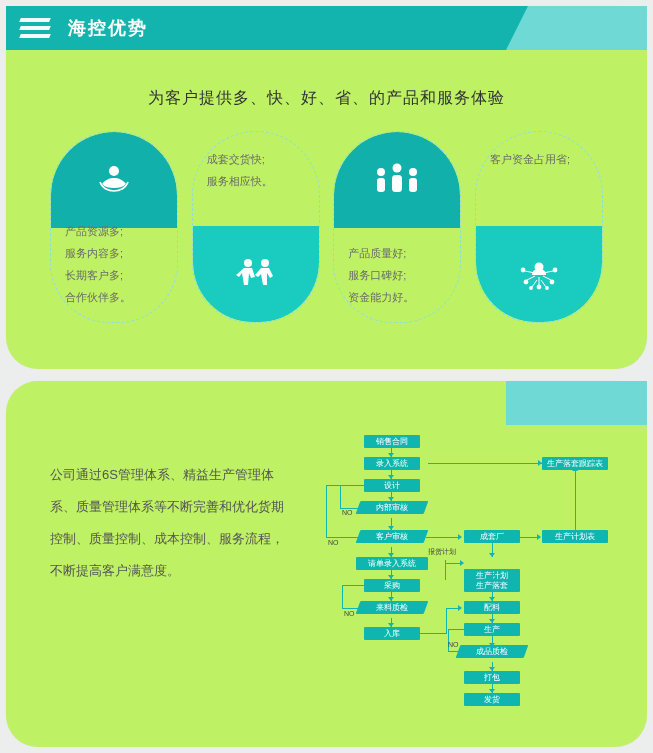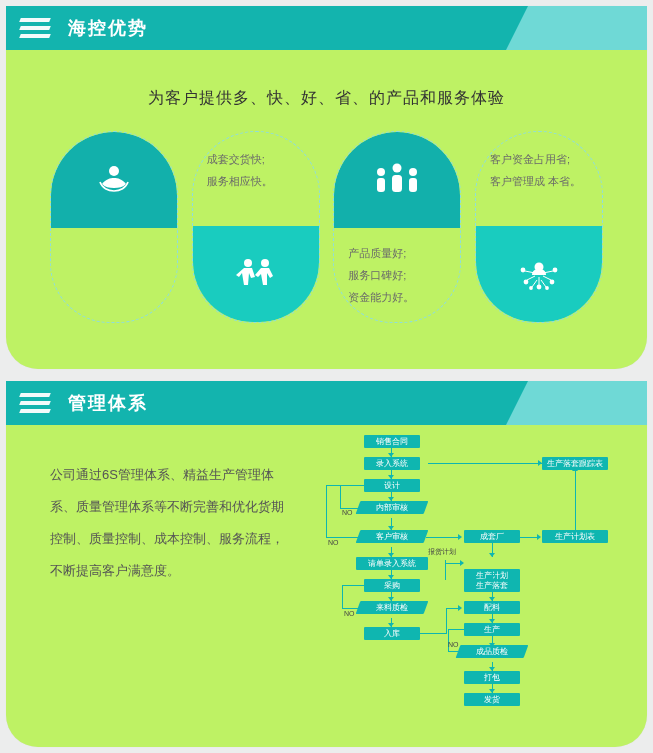--- a/index.html
+++ b/index.html
@@ -207,20 +207,26 @@
 
     <div class="cards">
 
       <div class="card dashed">
         <div class="cap top">
           <svg width="40" height="40" viewBox="0 0 40 40">
             <circle cx="20" cy="11" r="5" fill="#fff"></circle>
             <path d="M8 24c4-5 8-6 12-6s8 1 12 6c-3 3-7 4-12 4s-9-1-12-4z" fill="#fff"></path>
             <path d="M6 22c2 6 8 9 14 9s12-3 14-9" stroke="#fff" stroke-width="1.6" fill="none"></path>
           </svg>
+        </div>
+        <div class="card-text lower">
+          <div>产品资源多;</div>
+          <div>服务内容多;</div>
+          <div>长期客户多;</div>
+          <div>合作伙伴多。</div>
         </div>
       </div>
 
       <div class="card dashed">
         <div class="card-text upper">
           <div>成套交货快;</div>
           <div>服务相应快。</div>
         </div>
         <div class="cap bottom">
           <svg width="44" height="40" viewBox="0 0 44 40">
@@ -246,21 +252,20 @@
         <div class="card-text lower">
           <div>产品质量好;</div>
           <div>服务口碑好;</div>
           <div>资金能力好。</div>
         </div>
       </div>
 
       <div class="card dashed">
         <div class="card-text upper">
           <div>客户资金占用省;</div>
-          <div>客户管理成 本省。</div>
         </div>
         <div class="cap bottom">
           <svg width="46" height="42" viewBox="0 0 46 42">
             <circle cx="23" cy="14" r="4.5" fill="#fff"></circle>
             <path d="M16 22c0-4 3-6 7-6s7 2 7 6z" fill="#fff"></path>
             <g fill="#fff">
               <circle cx="7" cy="17" r="2.4"></circle>
                 <circle cx="39" cy="17" r="2.4"></circle>
               <circle cx="10" cy="29" r="2.4"></circle>
                 <circle cx="36" cy="29" r="2.4"></circle>
@@ -275,28 +280,20 @@
         </div>
       </div>
 
     </div>
   </div>
 
   <div class="section" id="section-management">
 
     <div class="banner-wrap">
       <div class="banner-tail"></div>
-      <div class="banner">
-        <div class="stripes">
-            <i></i>
-            <i></i>
-            <i></i>
-          </div>
-        <div class="banner-title">管理体系</div>
-      </div>
     </div>
 
     <div class="mgmt-body">
       <div class="mgmt-text">公司通过6S管理体系、精益生产管理体系、质量管理体系等不断完善和优化货期控制、质量控制、成本控制、服务流程，不断提高客户满意度。</div>
 
       <div class="flow">
 
         <div class="node" style="left:58px;top:6px;width:56px;">销售合同</div>
         <div class="node" style="left:58px;top:28px;width:56px;">录入系统</div>
         <div class="node" style="left:58px;top:50px;width:56px;">设计</div>

